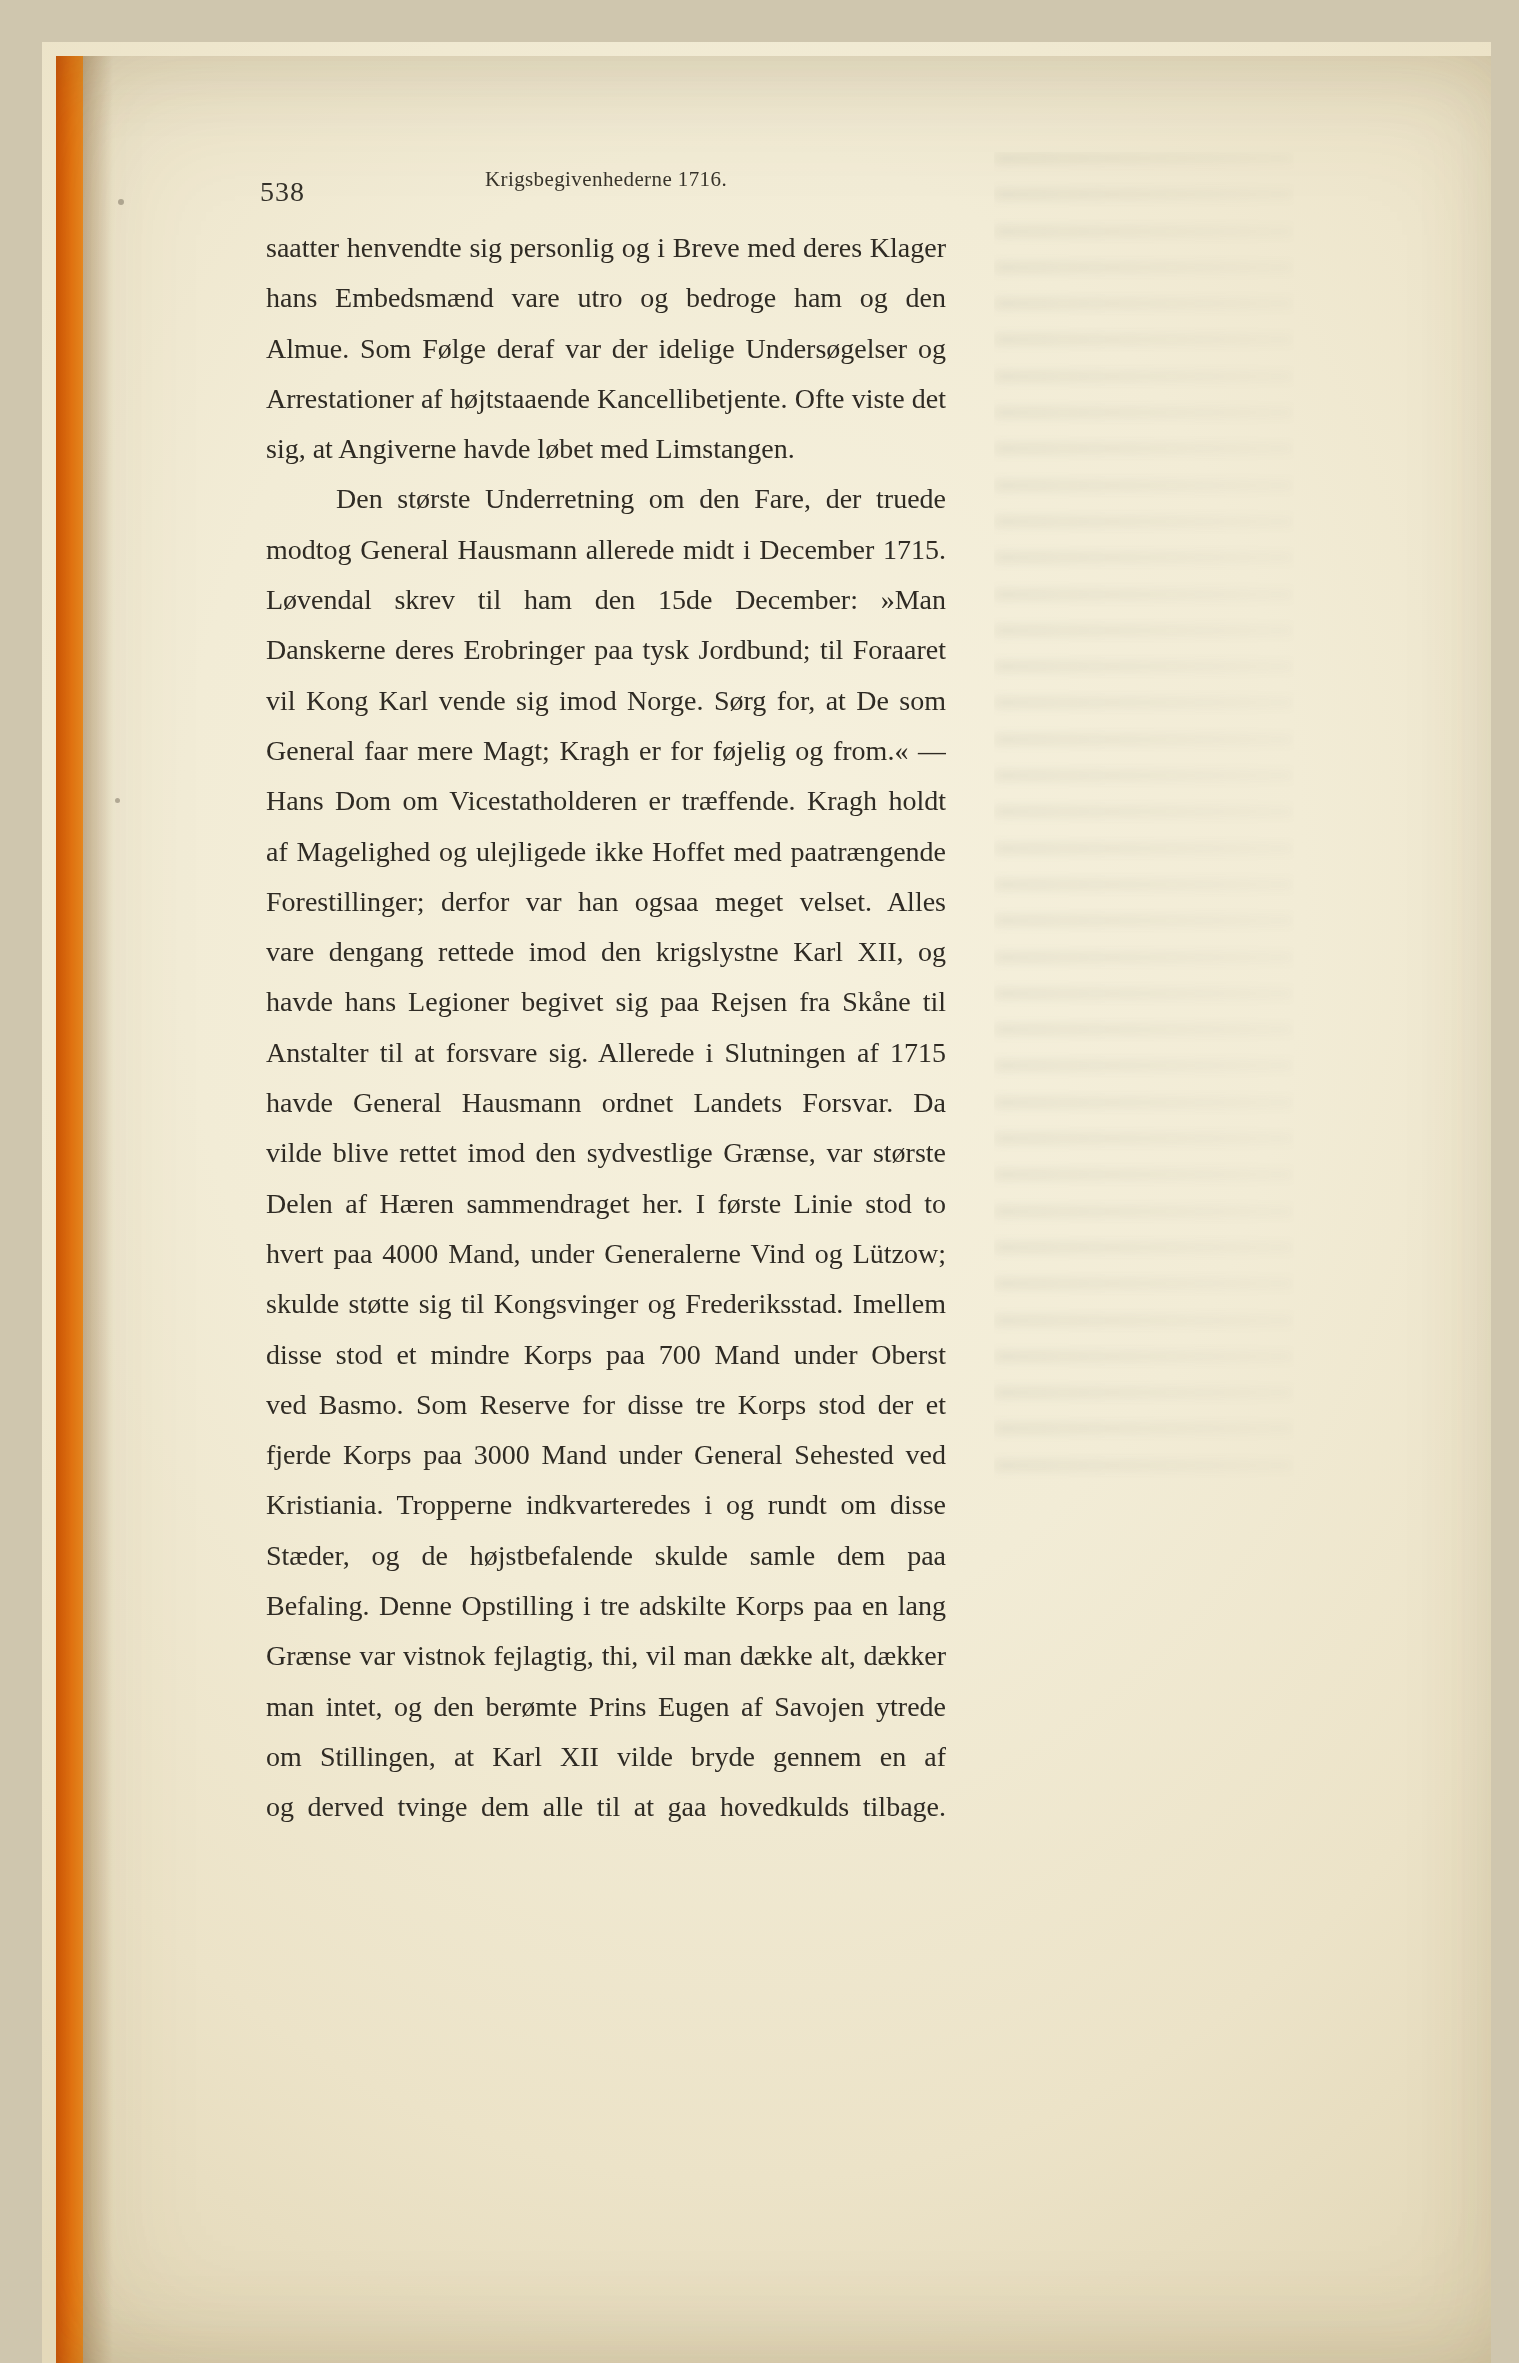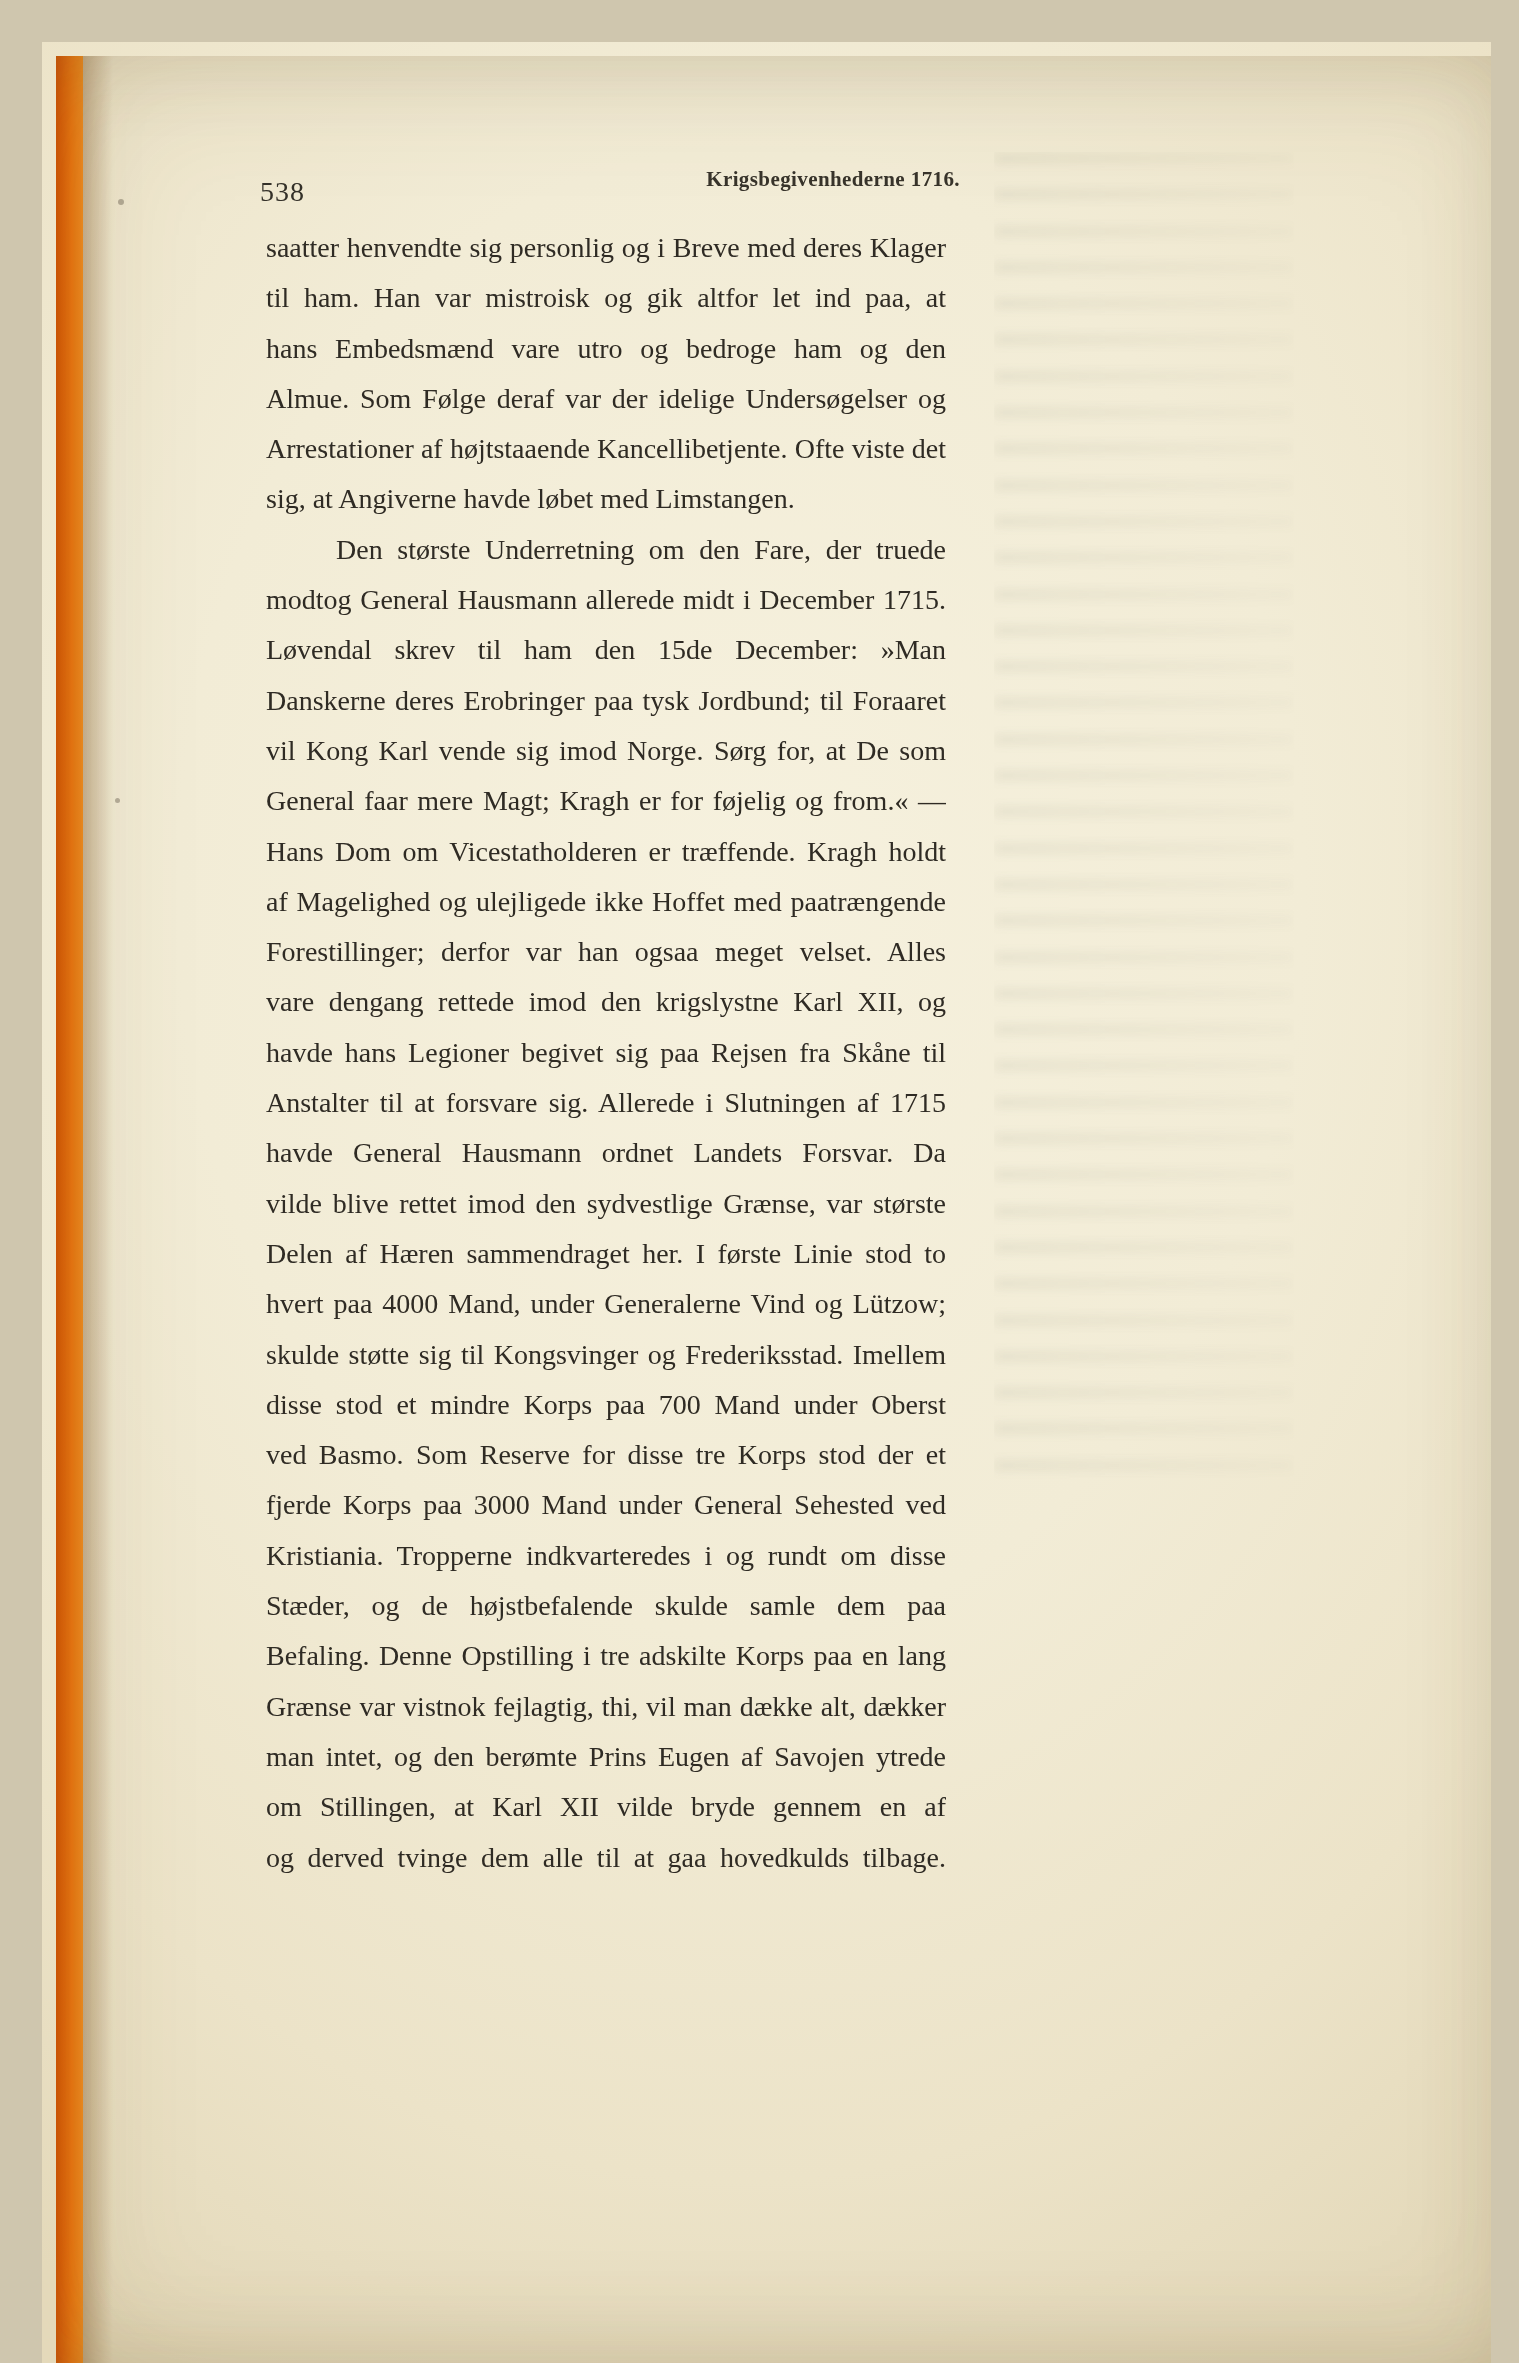--- a/index.html
+++ b/index.html
@@ -47,22 +47,22 @@
   .speck.s1 { left:62px; top:143px; width:6px; height:6px; }
   .speck.s2 { left:59px; top:742px; width:5px; height:5px; }
 
   .text-block { position:absolute; left:168px; top:92px; width:764px; }
   .header-row { position:relative; height:44px; }
   .pagenum {
     position:absolute; left:8px; top:0;
     font-size:28px; color:#35322a; letter-spacing:1px;
   }
   .running-title {
-    display:block; text-align:right; padding-top:5px;
-    font-size:21px; font-weight:bold; color:#38342b; letter-spacing:0.4px;
+    display:block; text-align:center; padding-top:5px;
+    font-size:21px; font-weight:normal; color:#38342b; letter-spacing:0.4px;
   }
   .body { margin-top:24px; font-size:28px; color:#2f2b24; }
   .paragraph { }
   .line {
     height:36.3px; line-height:36.3px;
     text-align:justify; text-align-last:justify;
     overflow:hidden; white-space:normal;
   }
   .line.no-justify { text-align-last:left; }
   .line.indent { text-indent:70px; }
@@ -78,21 +78,20 @@
   <div class="speck s2"></div>
 
   <div class="text-block">
     <div class="header-row">
       <span class="pagenum">538</span>
       <span class="running-title">Krigsbegivenhederne 1716.</span>
     </div>
     <div class="body">
         <div class="paragraph">
           <div class="line">saatter henvendte sig personlig og i Breve med deres Klager</div>
-          <div class="line">til ham.  Han var mistroisk og gik altfor let ind paa, at</div>
           <div class="line">hans Embedsmænd vare utro og bedroge ham og den skikkelige</div>
           <div class="line">Almue.  Som Følge deraf var der idelige Undersøgelser og</div>
           <div class="line">Arrestationer af højtstaaende Kancellibetjente.  Ofte viste det</div>
           <div class="line no-justify">sig, at Angiverne havde løbet med Limstangen.</div>
         </div>
         <div class="paragraph">
           <div class="line indent">Den største Underretning om den Fare, der truede Norge,</div>
           <div class="line">modtog General Hausmann allerede midt i December 1715.</div>
           <div class="line">Løvendal skrev til ham den 15de December: »Man misunder</div>
           <div class="line">Danskerne deres Erobringer paa tysk Jordbund; til Foraaret</div>

